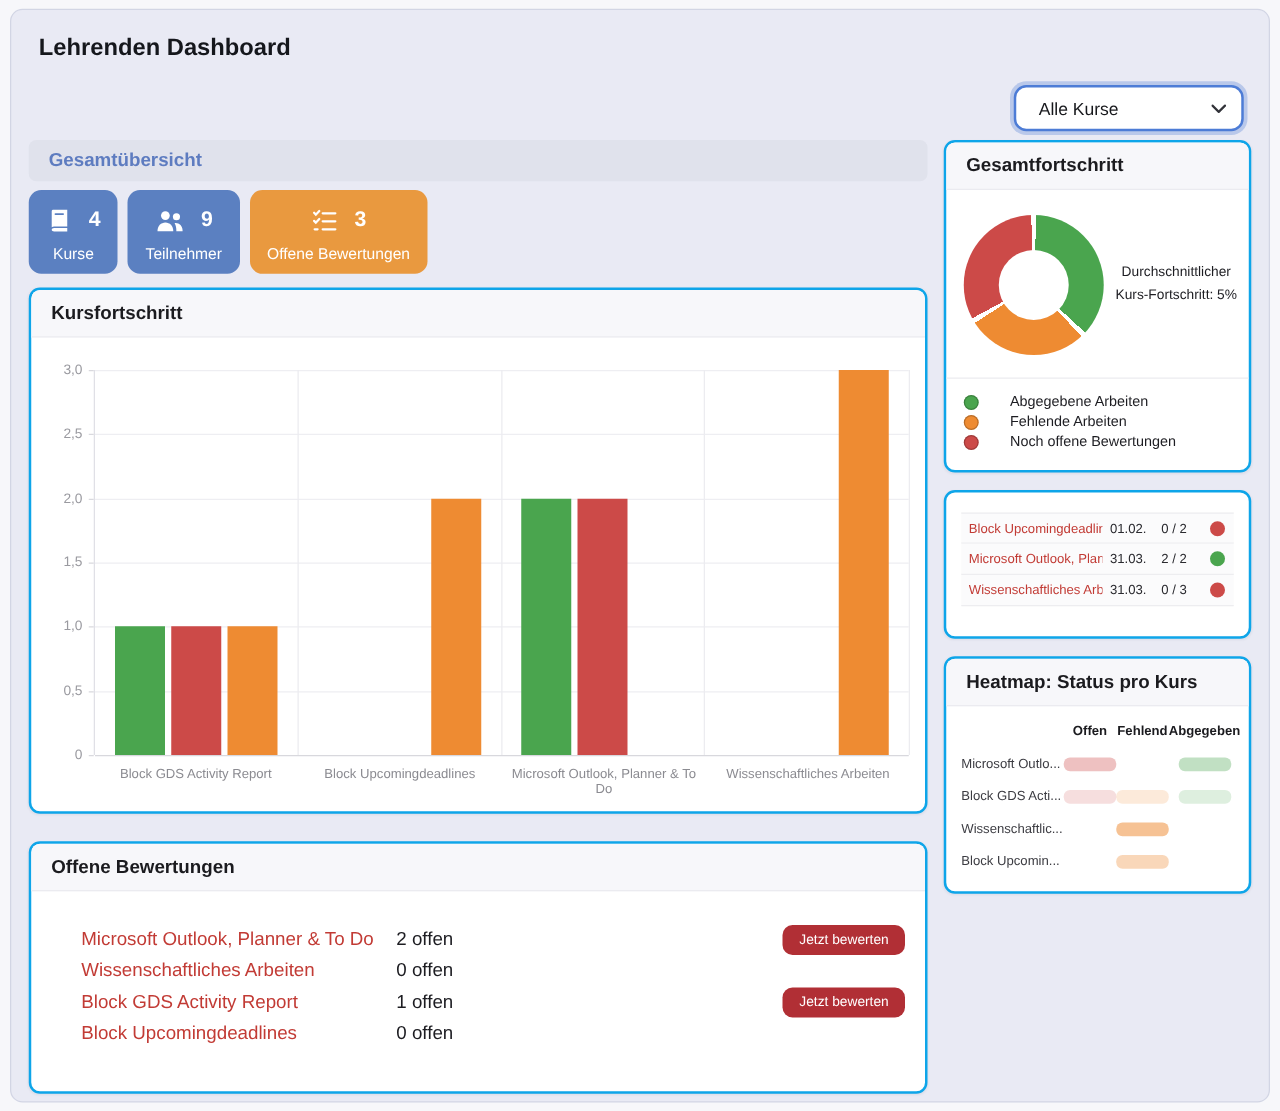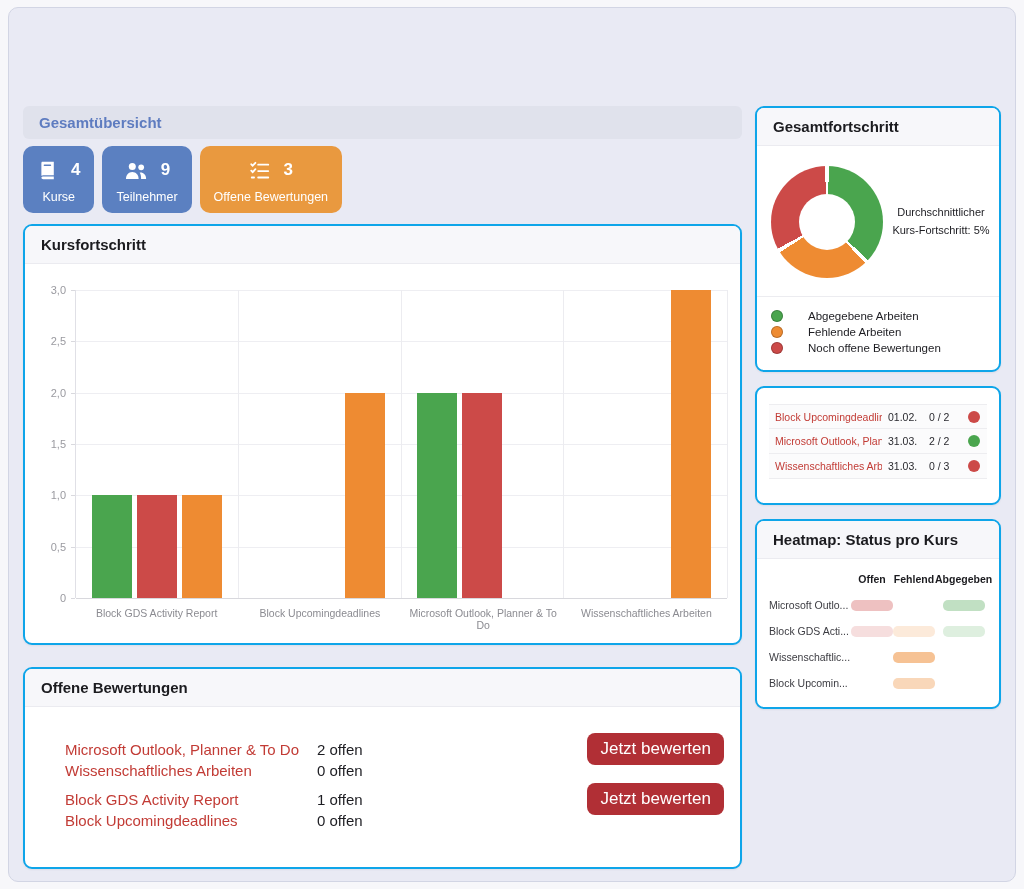--- a/index.html
+++ b/index.html
@@ -71,21 +71,21 @@
   .bar { width:100%; }
   .x-axis { display:flex; margin-left:46px; margin-top:9px; }
   .x-label { flex:1; text-align:center; font-size:10.5px; color:#8b8b91; }
   
   .open-body { padding:26px 16px 34px 40px; }
   .open-row { display:grid; grid-template-columns:252px 130px 1fr; align-items:center; height:25px; }
   .open-link { color:#c23b35; font-size:15px; text-decoration:none; cursor:pointer; }
   .open-count { font-size:15px; color:#1d1d22; }
   .rate-btn {
     justify-self:end; background:#b12f35; color:#fff; border:none; border-radius:8px;
-    font-family:inherit; font-size:17px; padding:6px 13px; cursor:pointer;text-align:center;
+    font-family:inherit; font-size:11px; padding:6px 13px; cursor:pointer;text-align:center;
   }
   
   .progress-body { display:flex; align-items:center; gap:8px; padding:20px 8px 18px 14px; }
   .donut { width:112px; height:112px; border-radius:50%; position:relative; flex:none; }
   .donut::after { content:""; position:absolute; inset:28px; background:#fff; border-radius:50%; }
   .progress-caption { flex:1; font-size:11px; color:#1d1d22; text-align:center; line-height:1.6; }
   .legend { border-top:1px solid #ececf0; padding:9px 14px 12px; }
   .legend-item { display:flex; align-items:center; gap:25px; font-size:11.5px; color:#1d1d22; margin:4px 0; }
   .legend-dot { width:12px; height:12px; border-radius:50%; flex:none; box-shadow:inset 0 0 0 1px rgba(0,0,0,.22); }
   
@@ -104,20 +104,27 @@
   .hm-colhead { font-size:10.5px; font-weight:700; color:#1b1b1f; text-align:center; }
   .hm-rowlabel { font-size:10.5px; color:#3c3c42; white-space:nowrap; overflow:hidden; }
   .hm-cell { width:42px; height:11px; border-radius:5px; margin:0 auto; }
 </style>
 </head>
 <body>
 
 <div class="app">
 
   <div class="app-header">
+    <h1 class="page-title">Lehrenden Dashboard</h1>
+    <div class="select">
+      <span>Alle Kurse</span>
+      <svg class="chev" viewBox="0 0 12 8">
+          <path d="M1 1.5 L6 6.5 L11 1.5" fill="none" stroke="#33343a" stroke-width="1.7" stroke-linecap="round" stroke-linejoin="round"></path>
+        </svg>
+    </div>
   </div>
 
   <div class="main">
     <div class="col-left">
 
       <div class="section-strip">Gesamtübersicht</div>
 
       <div class="stats">
         <div class="stat-card" style="background: rgb(91, 128, 193);">
           <div class="stat-top">

